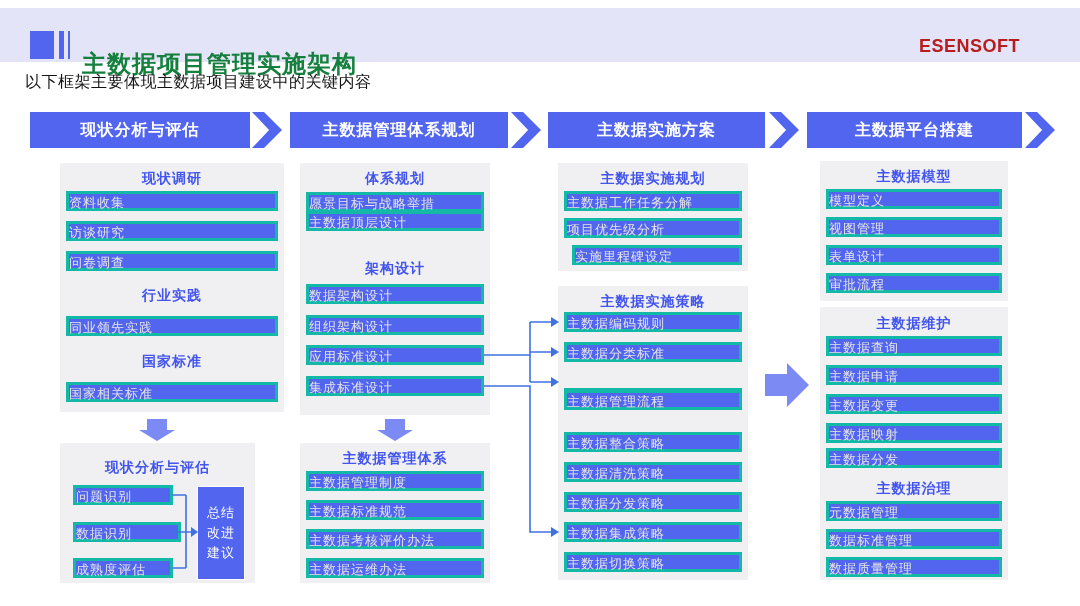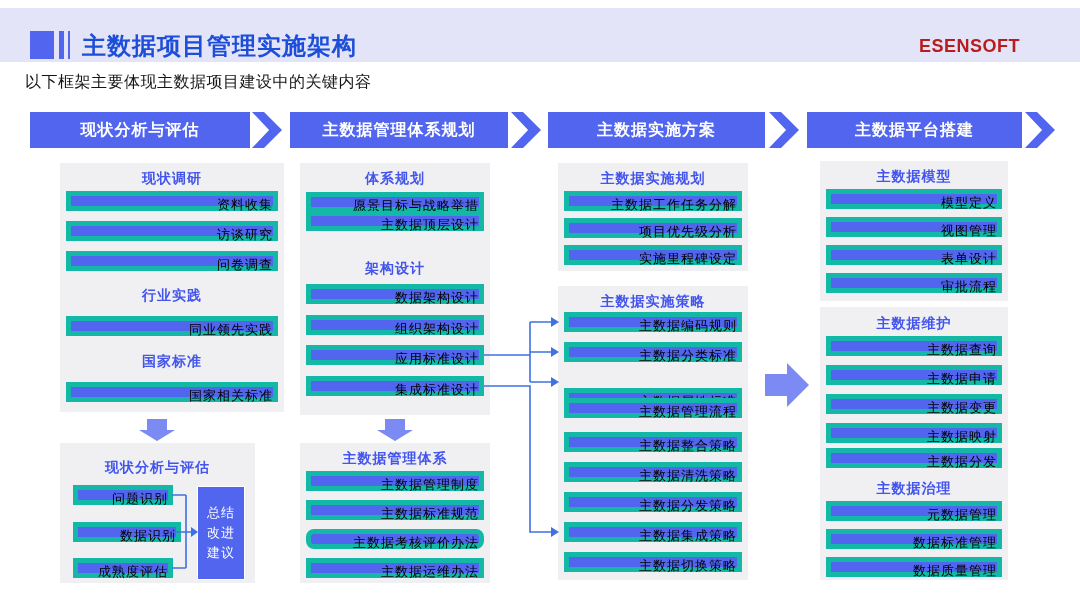--- a/index.html
+++ b/index.html
@@ -5,35 +5,35 @@
   html,body{margin:0;padding:0;}
   .page{
     position:relative;width:1080px;height:606px;background:#ffffff;overflow:hidden;
     font-family:"Liberation Sans","DejaVu Sans",sans-serif;
   }
   
   .band{position:absolute;left:0;top:8px;width:1080px;height:54px;background:#e4e4f8;}
   .title-sq{position:absolute;left:30px;top:23px;width:24px;height:28px;background:#5165ef;}
   .title-bar1{position:absolute;left:59px;top:23px;width:5px;height:28px;background:#5165ef;}
   .title-bar2{position:absolute;left:68px;top:23px;width:2px;height:28px;background:#5165ef;}
-  .page-title{position:absolute;left:82px;top:22px;font-size:24px;font-weight:600;color:#1d4ed8;letter-spacing:1px;}
+  .page-title{position:absolute;left:82px;top:40px;font-size:24px;font-weight:600;color:#15803d;letter-spacing:1px;}
   .logo{position:absolute;right:60px;top:28px;font-size:18px;font-weight:800;color:#b91c1c;letter-spacing:.5px;}
   .subtitle{position:absolute;left:25px;top:72px;font-size:16px;color:#141414;letter-spacing:.5px;}
   
   .stage{position:absolute;top:112px;height:36px;background:#5165ef;color:#fff;
     font-size:16px;font-weight:700;text-align:center;line-height:36px;letter-spacing:1px;}
   .chev{position:absolute;top:112px;width:30px;height:36px;background:#5165ef;
     clip-path:polygon(0% 0%,40% 0%,100% 50%,40% 100%,0% 100%,57% 50%);}
   
   .panel{position:absolute;background:#f0f0f3;}
   .ph{position:absolute;left:0;right:0;height:18px;text-align:center;
       font-size:14px;font-weight:700;color:#4355ed;letter-spacing:1px;}
   .btn{position:absolute;left:6px;right:6px;height:20px;box-sizing:border-box;
-      background:#5165ef;border:5px solid #14b8a6;color:#000000;
-      font-size:13px;line-height:18px;text-align:right;letter-spacing:1px;}
+      background:#5165ef;border:3px solid #14b8a6;color:#e5e5e5;
+      font-size:13px;line-height:18px;text-align:left;letter-spacing:1px;}
   .vbox{position:absolute;box-sizing:border-box;background:#5165ef;border:1px solid #ffffff;
       color:#fff;font-size:13px;line-height:1.55;letter-spacing:1px;white-space:pre-line;
       display:flex;align-items:center;justify-content:center;text-align:center;}
   .overlay{position:absolute;left:0;top:0;pointer-events:none;}
 </style>
 </head>
 <body>
 
 <div class="page">
 
@@ -84,37 +84,37 @@
     <div class="btn" style="top:121px;">数据架构设计</div>
     <div class="btn" style="top:152px;">组织架构设计</div>
     <div class="btn" style="top:182px;">应用标准设计</div>
     <div class="btn" style="top:213px;">集成标准设计</div>
   </div>
 
   <div class="panel" style="left:300px;top:443px;width:190px;height:140px;">
     <div class="ph" style="top:7px;">主数据管理体系</div>
     <div class="btn" style="top:28px;">主数据管理制度</div>
     <div class="btn" style="top:57px;">主数据标准规范</div>
-    <div class="btn" style="top:86px;border-radius:8px;">主数据考核评价办法</div>
+    <div class="btn" style="top:86px;">主数据考核评价办法</div>
     <div class="btn" style="top:115px;">主数据运维办法</div>
   </div>
 
   <div class="panel" style="left:558px;top:163px;width:190px;height:108px;">
     <div class="ph" style="top:7px;">主数据实施规划</div>
     <div class="btn" style="top:28px;">主数据工作任务分解</div>
     <div class="btn" style="top:55px;">项目优先级分析</div>
-    <div class="btn" style="top:82px;">实施里程碑设定</div>
+    <div class="btn" style="top:82px;margin-left:8px;">实施里程碑设定</div>
   </div>
 
   <div class="panel" style="left:558px;top:286px;width:190px;height:294px;">
     <div class="ph" style="top:7px;">主数据实施策略</div>
     <div class="btn" style="top:26px;">主数据编码规则</div>
     <div class="btn" style="top:56px;">主数据分类标准</div>
     <div class="btn" style="top:102px;">主数据属性标准</div>
-    <div class="btn" style="top:112px;padding-left:24px;">主数据管理流程</div>
+    <div class="btn" style="top:104px;">主数据管理流程</div>
     <div class="btn" style="top:146px;">主数据整合策略</div>
     <div class="btn" style="top:206px;">主数据分发策略</div>
     <div class="btn" style="top:176px;">主数据清洗策略</div>
     <div class="btn" style="top:236px;">主数据集成策略</div>
     <div class="btn" style="top:266px;">主数据切换策略</div>
   </div>
 
   <div class="panel" style="left:820px;top:161px;width:188px;height:140px;">
     <div class="ph" style="top:7px;">主数据模型</div>
     <div class="btn" style="top:28px;">模型定义</div>

